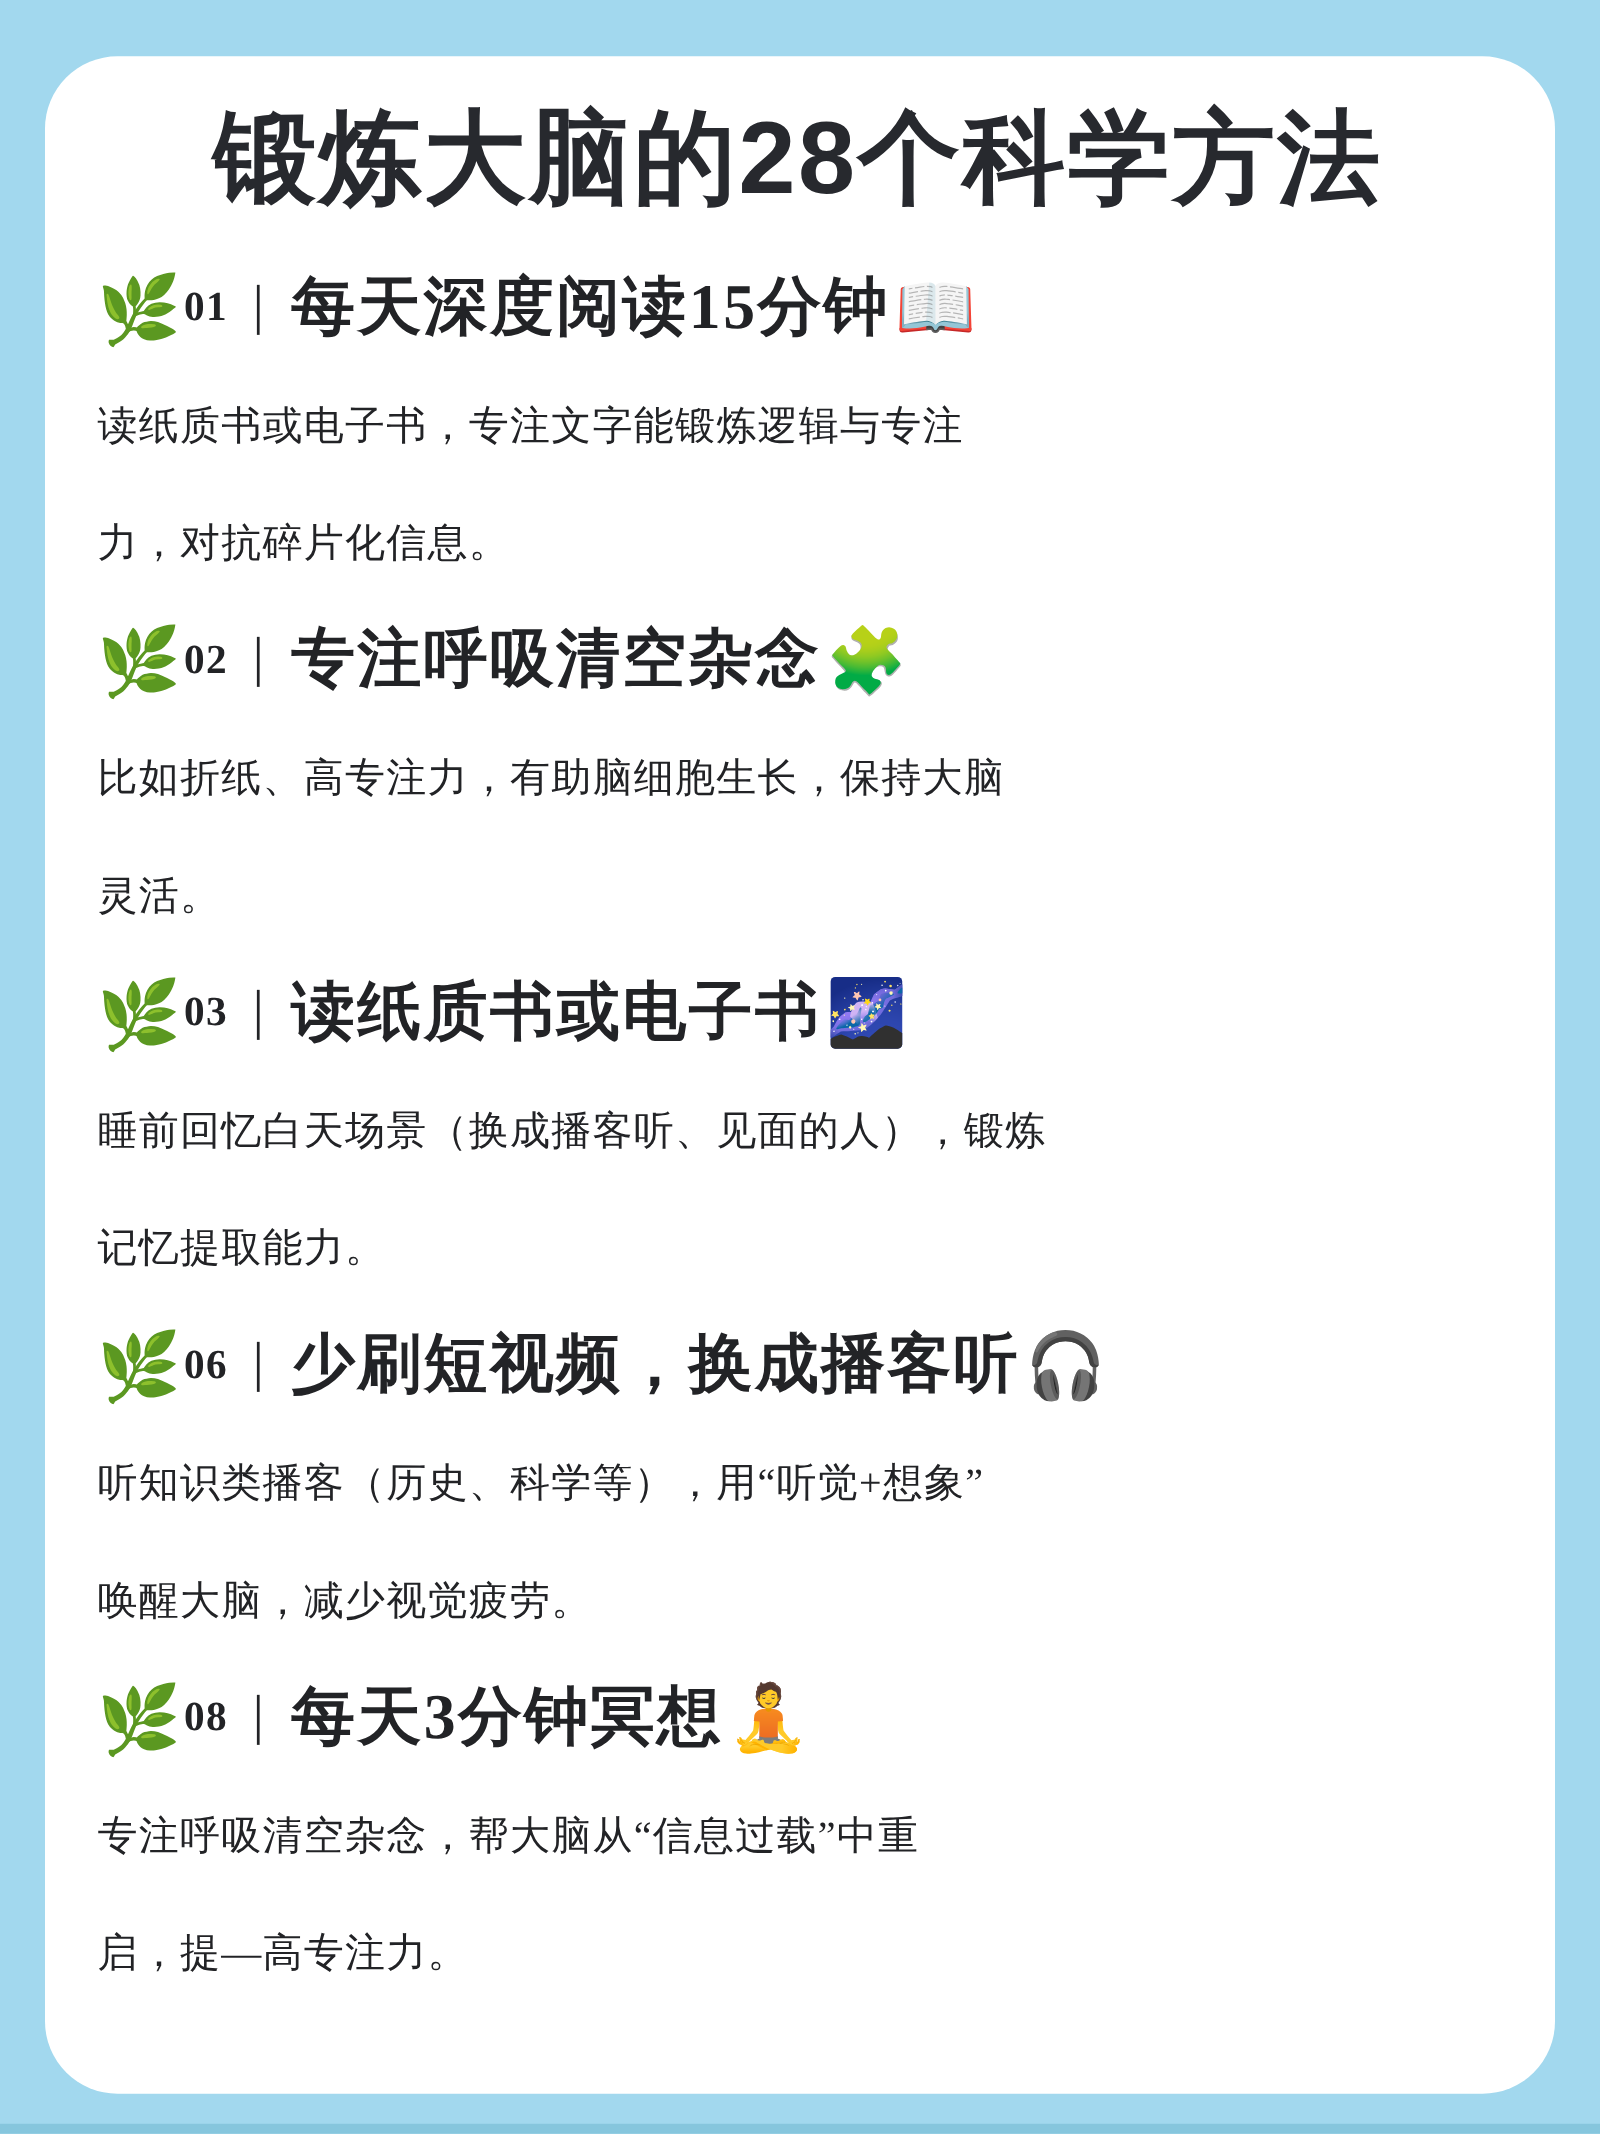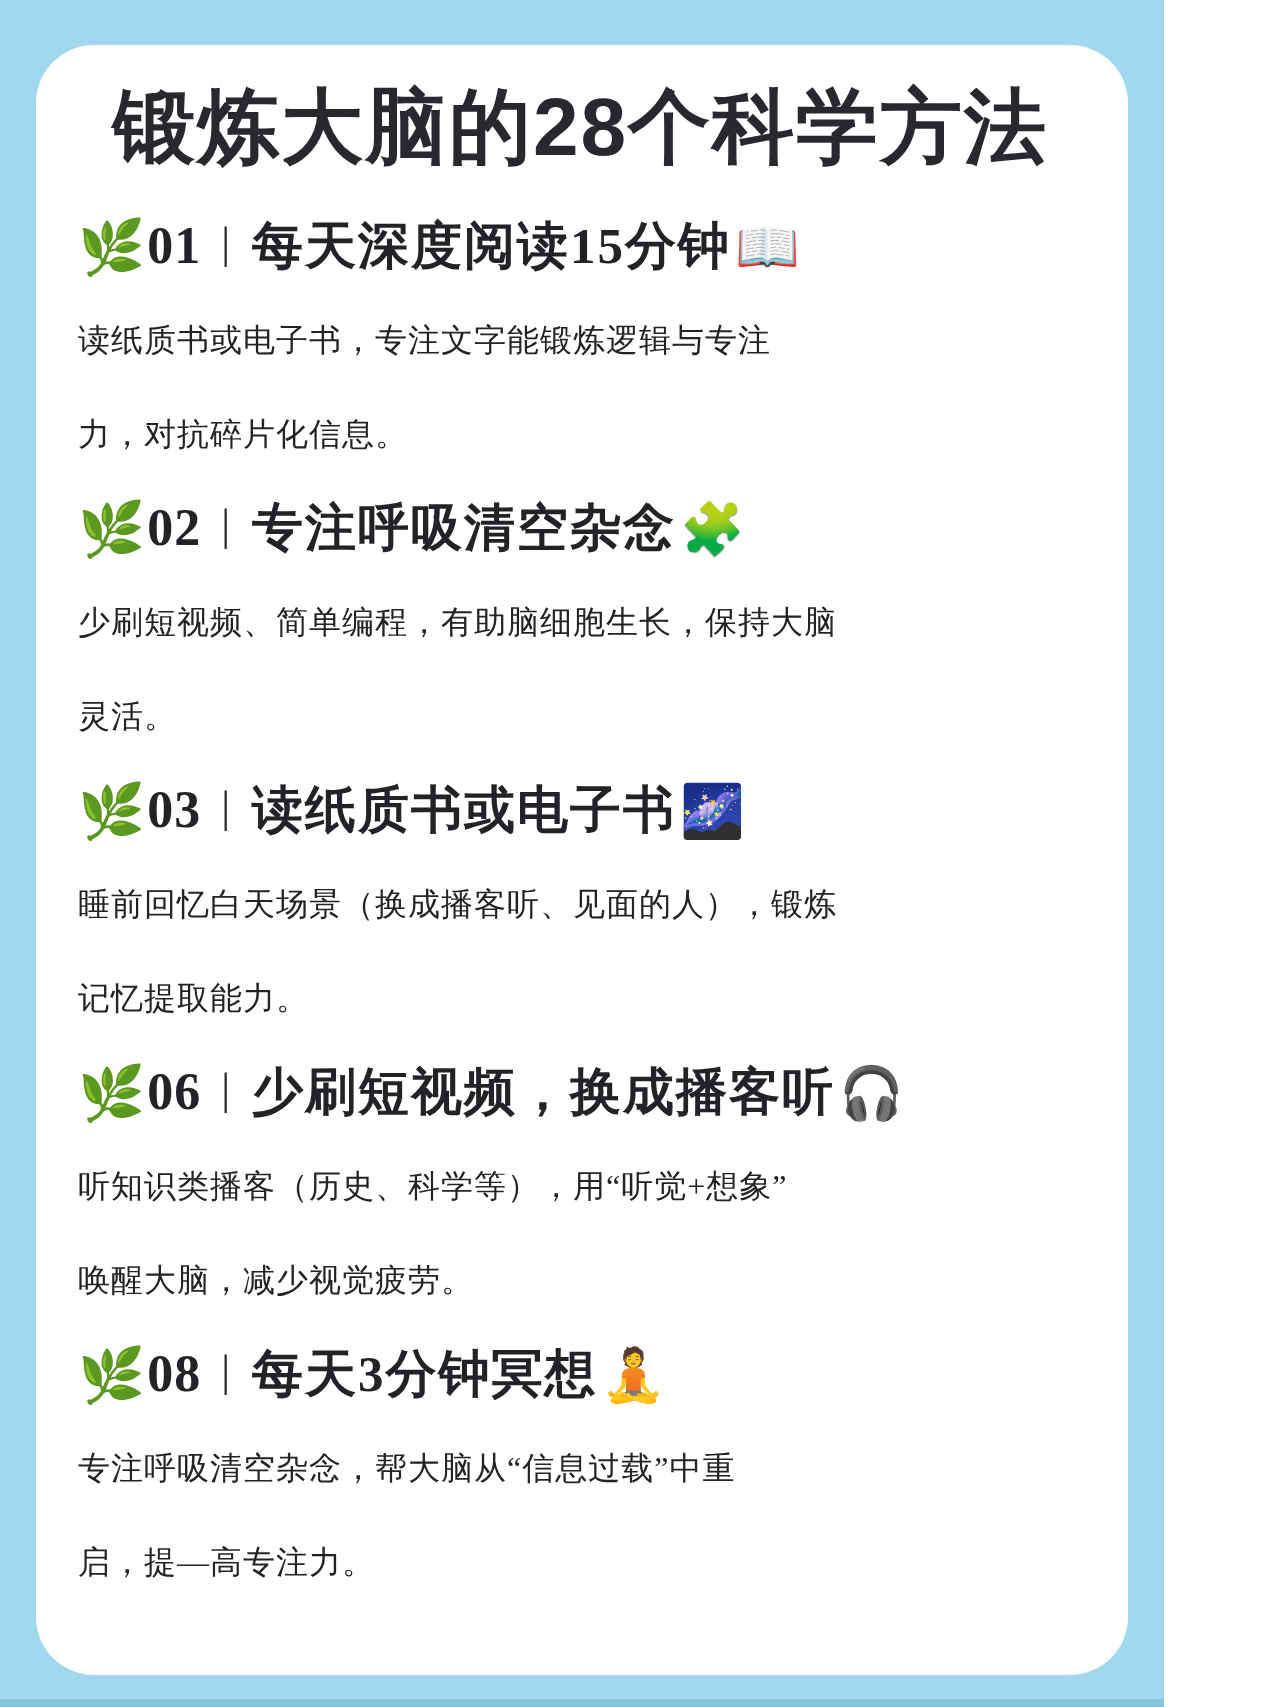--- a/index.html
+++ b/index.html
@@ -3,21 +3,21 @@
 <meta charset="utf-8">
 <style>
   html,body{margin:0;padding:0;}
   body{
     width:1280px;height:1707px;
     font-family:"Liberation Serif","DejaVu Serif",serif;
     overflow:hidden;
   }
   .frame{
     position:relative;
-    width:1164px;height:1707px;
+    width:1280px;height:1707px;
     background:var(--frame-bg,#A2D8EE);
   }
   .card{
     position:absolute;
     left:36px;right:36px;top:45px;bottom:32px;
     background:var(--card-bg,#FFFFFF);
     border-radius:58px;
     box-sizing:border-box;
     padding:16px 45px 0 42px;
   }
@@ -44,21 +44,21 @@
     color:var(--body-color,#222326);
     white-space:nowrap;
   }
   .leaf-icon{
     font-size:54px;
     line-height:1;
     margin-right:2px;
     transform:translateY(2px);
   }
   .sec-num{
-    font-size:52px;
+    font-size:33px;
     font-weight:700;
     letter-spacing:1px;
   }
   .sec-divider{
     font-weight:400;
     font-size:44px;
     margin:0 22px 0 20px;
     transform:translateY(-2px);
   }
   .sec-title{
@@ -109,21 +109,21 @@
       </section>
 
       <section class="section">
         <div class="heading">
           <span class="leaf-icon">🌿</span>
           <span class="sec-num">02</span>
           <span class="sec-divider">|</span>
           <span class="sec-title">专注呼吸清空杂念</span>
           <span class="heading-emoji">🧩</span>
         </div>
-        <p class="body-text">少刷短视频、简单编程，有助脑细胞生长，保持大脑
+        <p class="body-text">比如折纸、高专注力，有助脑细胞生长，保持大脑
 灵活。</p>
       </section>
 
       <section class="section">
         <div class="heading">
           <span class="leaf-icon">🌿</span>
           <span class="sec-num">03</span>
           <span class="sec-divider">|</span>
           <span class="sec-title">读纸质书或电子书</span>
           <span class="heading-emoji">🌌</span>

